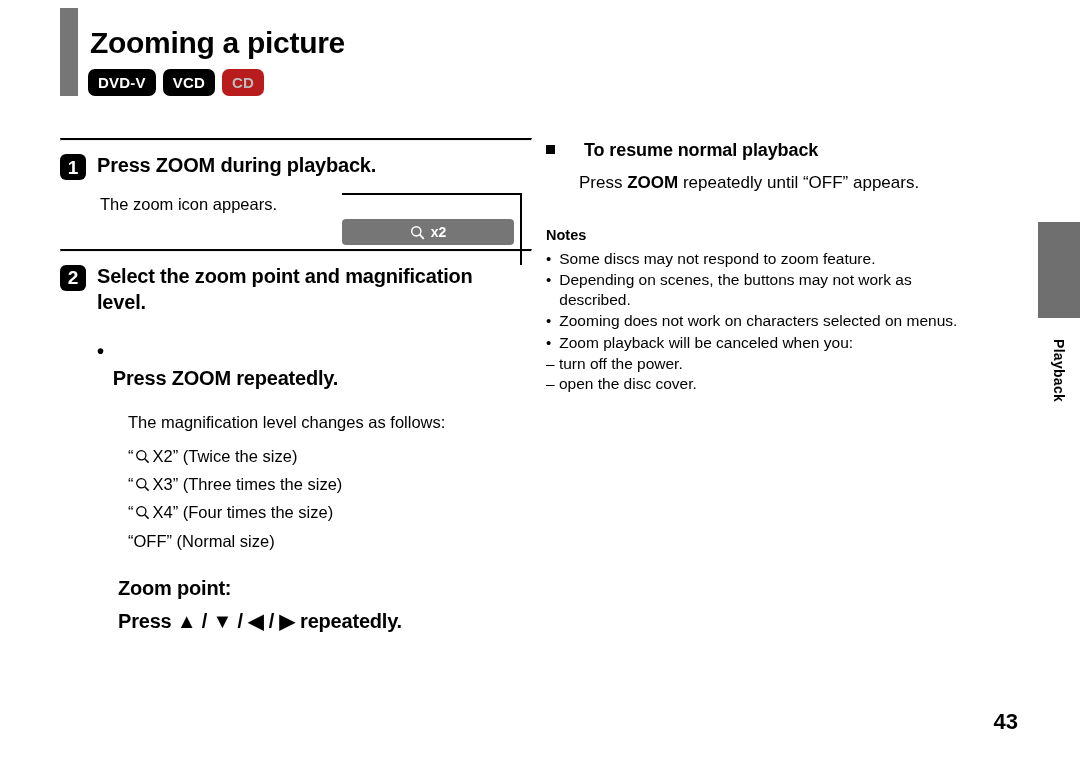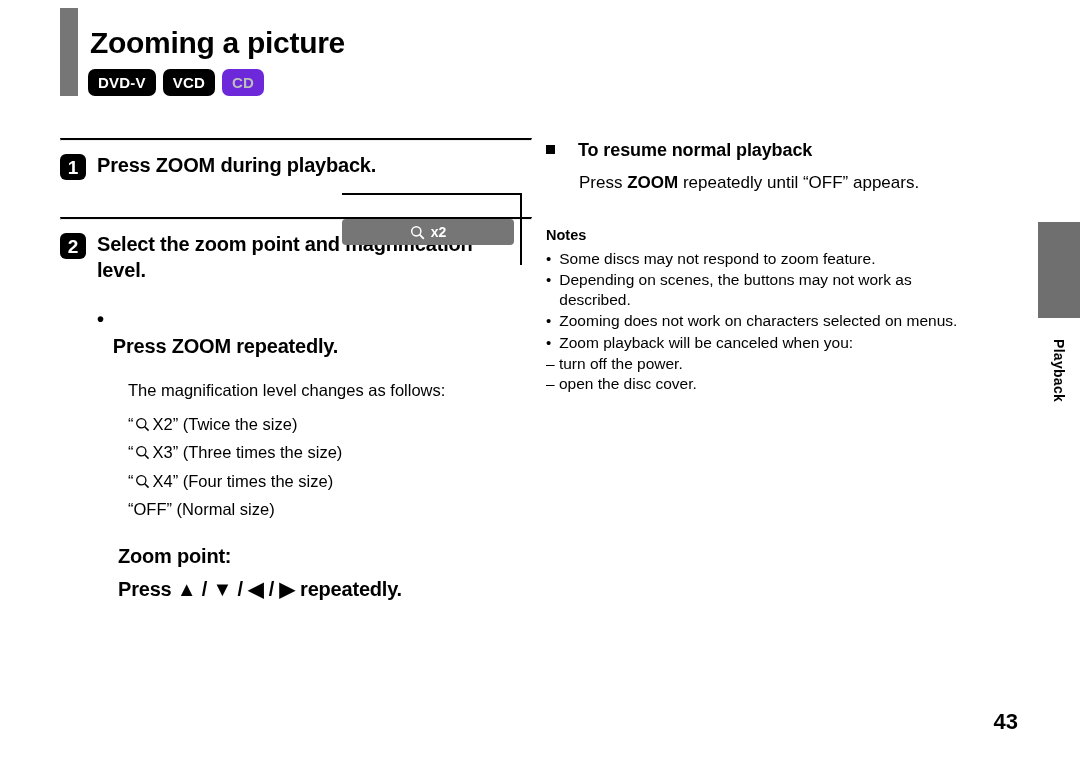--- a/index.html
+++ b/index.html
@@ -58,21 +58,21 @@
     letter-spacing: 0.2px;
     padding: 0 10px;
     min-width: 38px;
     box-sizing: border-box;
   }
   .badge-on {
     background: #000000;
     color: #ffffff;
   }
   .badge-off {
-    background: #6d28d9;
+    background: #b91c1c;
     color: #bdbdbd;
   }
 
   
   .col-left {
     position: absolute;
     left: 60px;
     top: 138px;
     width: 470px;
   }
@@ -182,21 +182,21 @@
     align-items: center;
     margin: 0 3px 0 1px;
     position: relative;
     top: 2px;
   }
 
   
   .rc-head {
     display: flex;
     align-items: baseline;
-    gap: 23px;
+    gap: 29px;
     font-size: 18px;
     font-weight: bold;
     letter-spacing: -0.1px;
   }
   .sq {
     width: 9px;
     height: 9px;
     background: #000000;
     flex: 0 0 auto;
     position: relative;
@@ -281,20 +281,21 @@
   <div class="col-left">
 
     <hr class="rule">
 
     <div class="step" style="margin-top:11px;">
       <div class="step-num">1</div>
       <div class="step-title">Press ZOOM during playback.</div>
     </div>
 
     <div class="body-text" style="margin-top:13px; margin-left:40px; width:235px;">
+      <p class="para">The zoom icon appears.</p>
     </div>
 
     <div style="height:24px;"></div>
     <hr class="rule">
 
     <div class="step" style="margin-top:11px;">
       <div class="step-num">2</div>
       <div class="step-title" style="width:415px;">Select the zoom point and magnification level.</div>
     </div>
 

